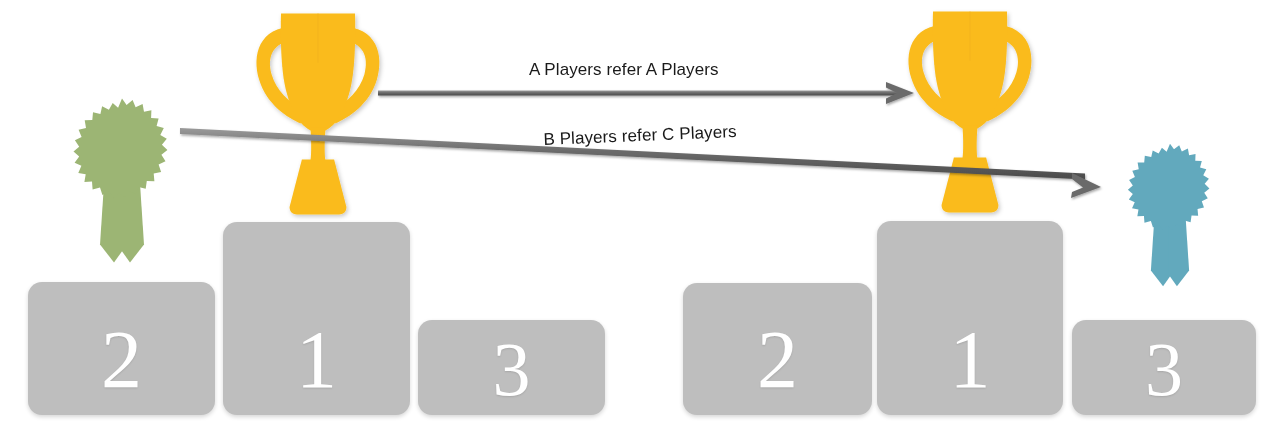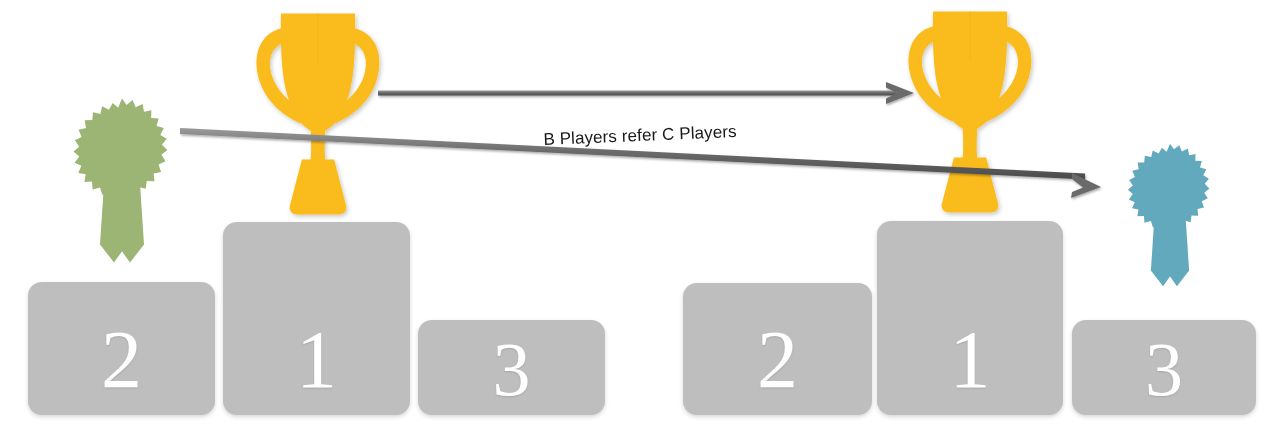--- a/index.html
+++ b/index.html
@@ -127,20 +127,21 @@
       <rect x="378" y="90.5" width="520" height="5" fill="url(#lineGrad)"></rect>
       <path d="M886 82 L914 93 L886 104 L886 98.5 L897 93 L886 87.5 Z" fill="#6b6b6b"></path>
     </g>
 
     <g filter="url(#linesh)">
       <polygon points="180,128 1085,173.5 1085,179.5 180,134" fill="url(#lineGrad)"></polygon>
       <path d="M1072 173 L1101 187 L1071 198 L1072 192 L1083 187.5 L1072 179 Z" fill="#6b6b6b"></path>
     </g>
   </svg>
 
+  <div class="arrow-label" style="left:529px; top:60px;">A Players refer A Players</div>
 
   <div class="arrow-label" style="left:543px; top:130px; transform: rotate(-2.4deg); transform-origin: left top;">B Players refer C Players</div>
 
   <div class="podium-block" style="left:28px; top:282px; width:187px; height:133px;">
     <span class="podium-num" style="font-size:82px; margin-bottom:14px;">2</span>
   </div>
 
   <div class="podium-block" style="left:223px; top:222px; width:187px; height:193px;">
     <span class="podium-num" style="font-size:82px; margin-bottom:14px;">1</span>
   </div>

